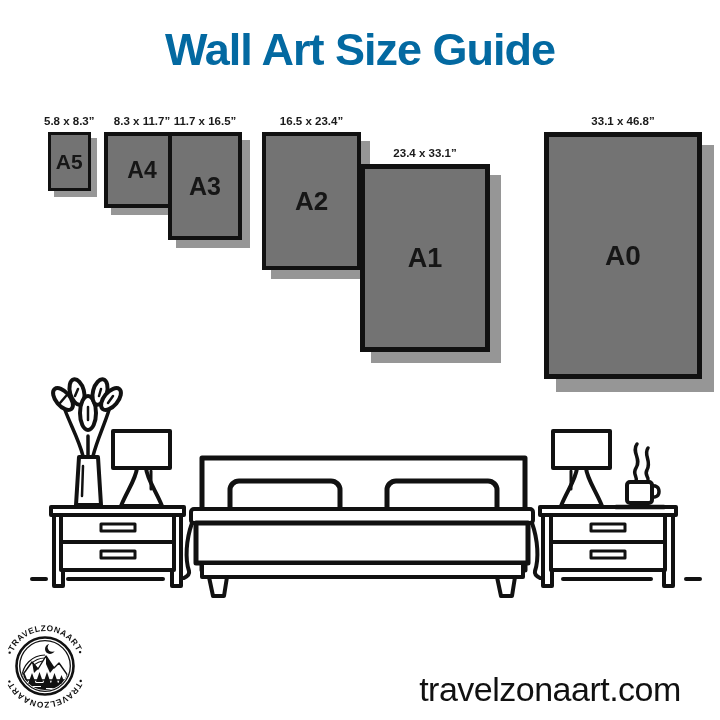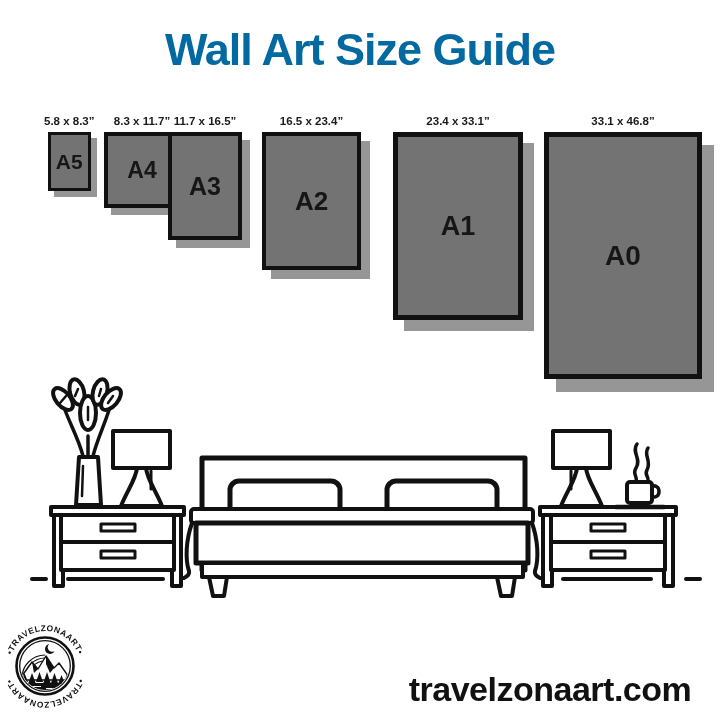--- a/index.html
+++ b/index.html
@@ -29,35 +29,35 @@
   }
   .paper .sheet{
     box-sizing:border-box;background:#737373;border:4px solid #111;
     display:flex;align-items:center;justify-content:center;
     font-weight:bold;color:#161616;
   }
   .p-a5{left:44px;}  .p-a5 .sheet{width:43px;height:59px;border-width:3px;box-shadow:6px 6px 0 #969696;font-size:21px;}
   .p-a4{left:104px;} .p-a4 .sheet{width:76px;height:76px;box-shadow:7px 7px 0 #969696;font-size:23px;}
   .p-a3{left:168px;} .p-a3 .sheet{width:74px;height:108px;box-shadow:8px 8px 0 #969696;font-size:25px;}
   .p-a2{left:262px;} .p-a2 .sheet{width:99px;height:138px;box-shadow:9px 9px 0 #969696;font-size:26px;}
-  .p-a1{left:393px;} .p-a1 .sheet{width:130px;height:188px;border-width:5px;box-shadow:11px 11px 0 #969696;font-size:27px;}
+  .p-a1{left:360px;margin-top:32px;} .p-a1 .sheet{width:130px;height:188px;border-width:5px;box-shadow:11px 11px 0 #969696;font-size:27px;}
   .p-a0{left:544px;} .p-a0 .sheet{width:158px;height:247px;border-width:5px;box-shadow:12px 13px 0 #969696;font-size:28px;}
 
   
   .scene{position:absolute;left:0;top:370px;width:720px;height:240px;}
   .scene *{vector-effect:none;}
 
   
   .logo{position:absolute;left:1px;top:622px;width:88px;height:88px;}
   .logo text{font-family:"Liberation Sans", sans-serif;font-weight:bold;}
 
   
   .site{
     position:absolute;left:380px;top:670px;width:340px;
-    text-align:center;font-size:34px;font-weight:700;letter-spacing:-0.5px;color:#111;
+    text-align:center;font-size:34px;font-weight:400;letter-spacing:-0.5px;color:#111;
   }
 </style>
 </head>
 <body>
 
 <div class="stage">
 
   <div class="title">Wall Art Size Guide</div>
 
   <div class="paper p-a5">

